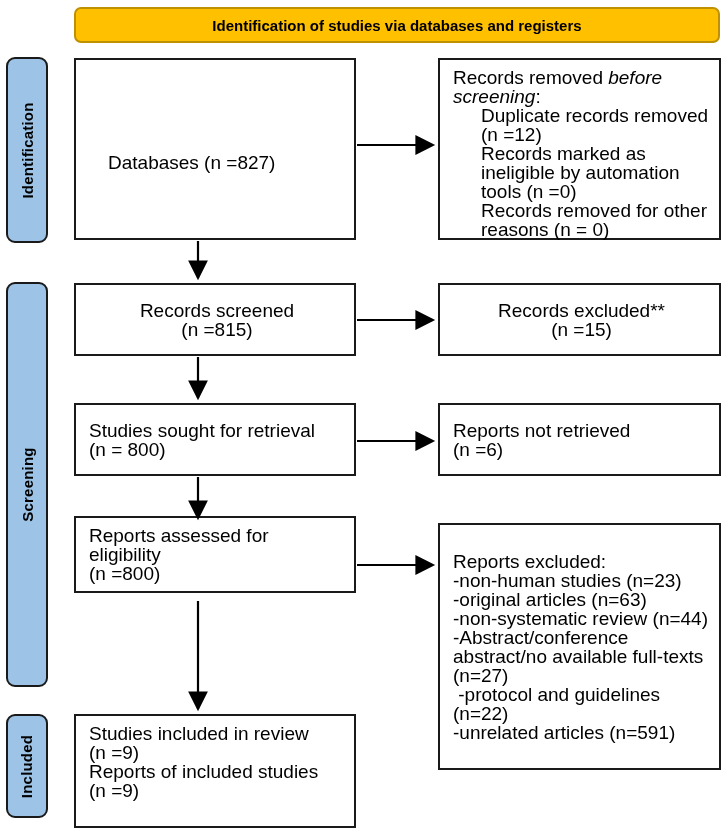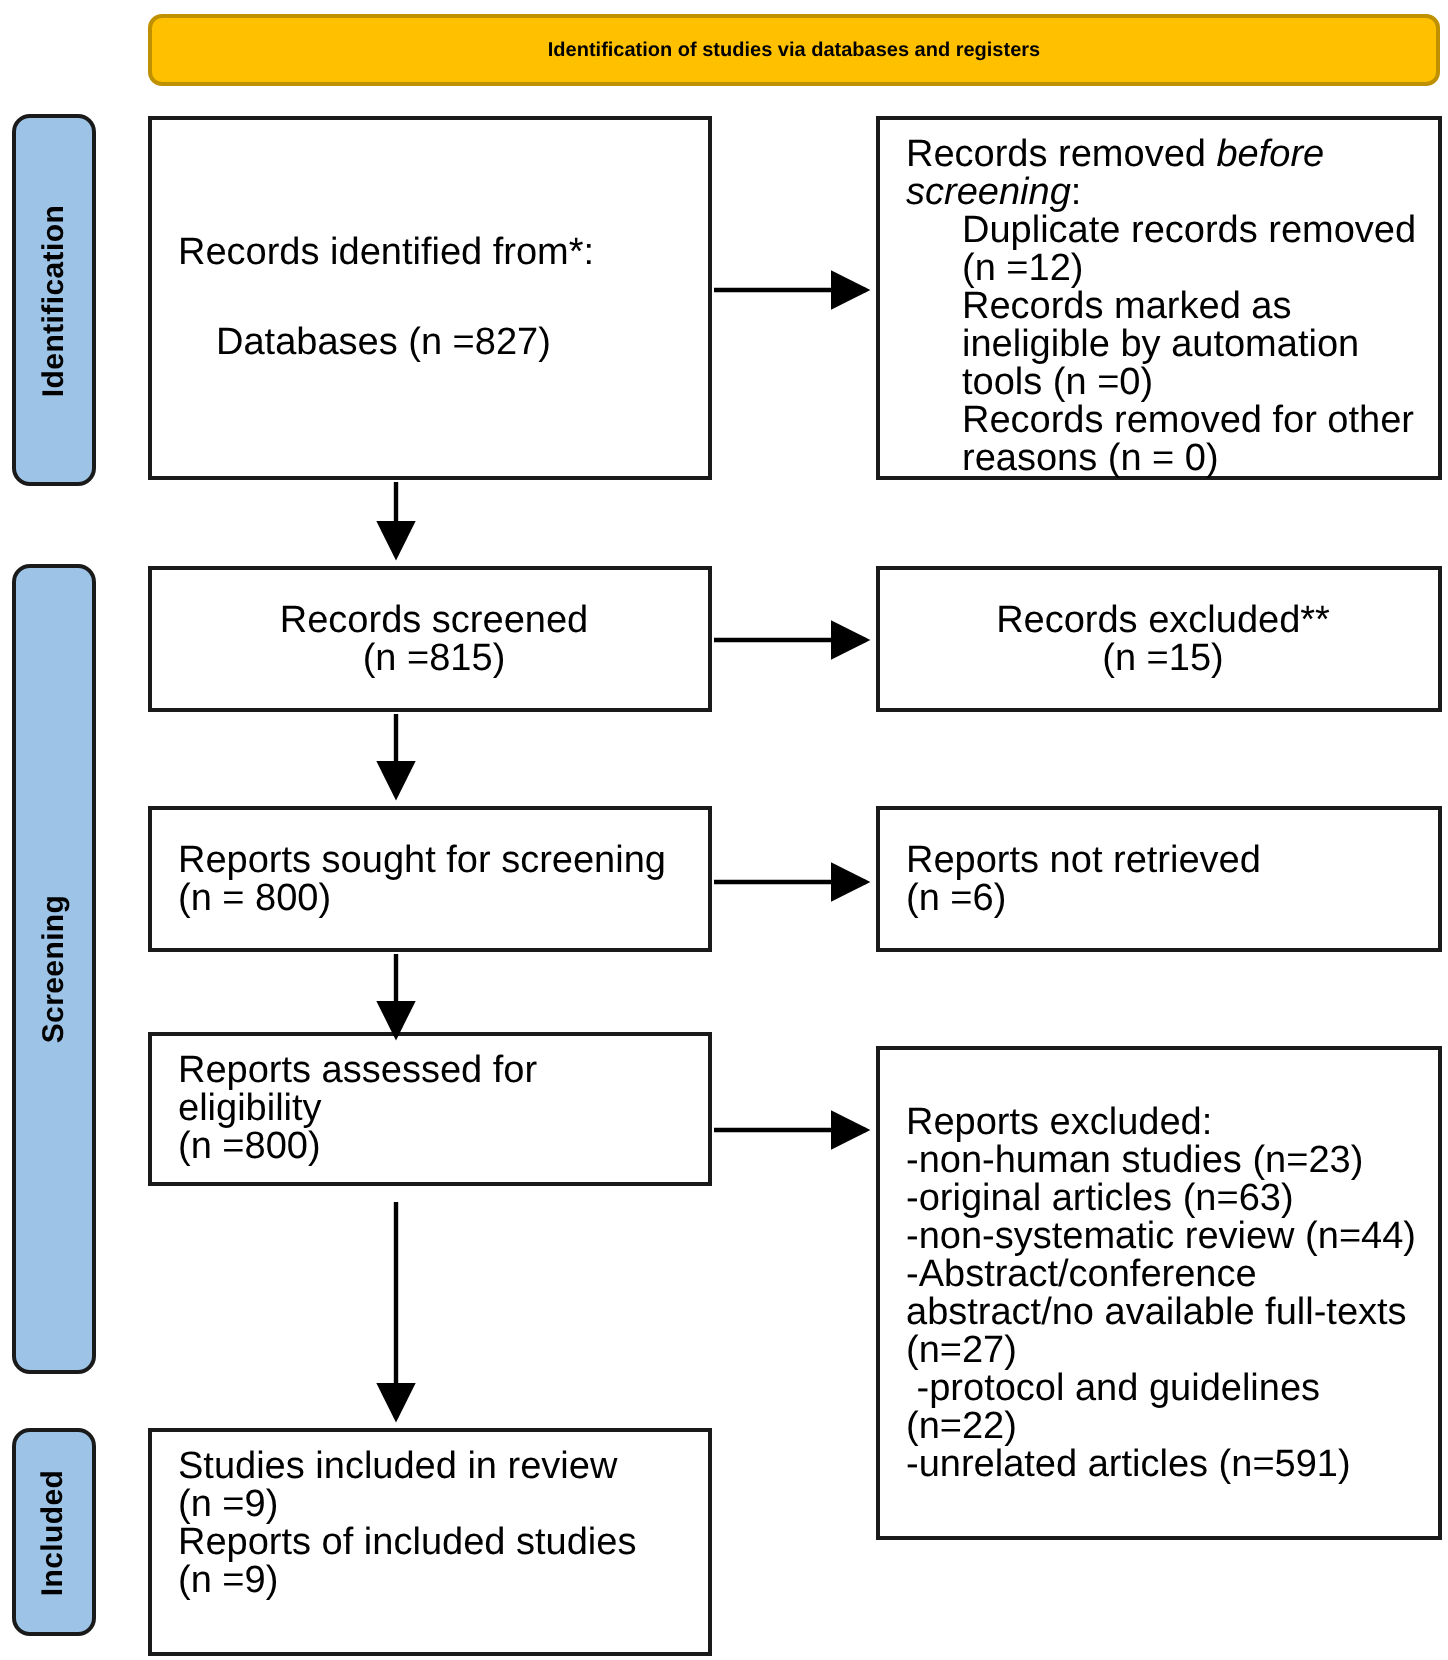--- a/index.html
+++ b/index.html
@@ -4,21 +4,21 @@
 <style>
   html,body{margin:0;padding:0;background:#fff;}
   .canvas{
     position:relative;width:724px;height:830px;background:#fff;
     font-family:"Liberation Sans","DejaVu Sans",sans-serif;color:#000;overflow:hidden;
   }
   .banner{
     position:absolute;left:74px;top:7px;width:646px;height:36px;
     background:#FFC000;border:2px solid #BF9000;border-radius:7px;
     display:flex;align-items:center;justify-content:center;
-    font-size:10px;font-weight:bold;box-sizing:border-box;
+    font-size:15px;font-weight:bold;box-sizing:border-box;
   }
   .stage{
     position:absolute;left:6px;width:42px;background:#9DC3E6;
     border:2px solid #1a1a1a;border-radius:9px;box-sizing:border-box;
     display:flex;align-items:center;justify-content:center;
   }
   .stage span{
     transform:rotate(-90deg);white-space:nowrap;
     font-size:15px;font-weight:bold;letter-spacing:.2px;
   }
@@ -60,31 +60,30 @@
     <span>Identification</span>
   </div>
   <div class="stage stage-screening">
     <span>Screening</span>
   </div>
   <div class="stage stage-included">
     <span>Included</span>
   </div>
 
   <div class="box lcol b1 pad vcenter">
-    <div>Records identified from*:</div>
     <div class="indent1">Databases (n =827)</div>
   </div>
 
   <div class="box lcol b2 pad vcenter">
     <div>Records screened</div>
     <div>(n =815)</div>
   </div>
 
   <div class="box lcol b3 pad vcenter">
-    <div>Reports sought for screening</div>
+    <div>Studies sought for retrieval</div>
     <div>(n = 800)</div>
   </div>
 
   <div class="box lcol b4 pad vcenter">
     <div>Reports assessed for eligibility</div>
     <div>(n =800)</div>
   </div>
 
   <div class="box lcol b5 pad vtop">
     <div>Studies included in review</div>

